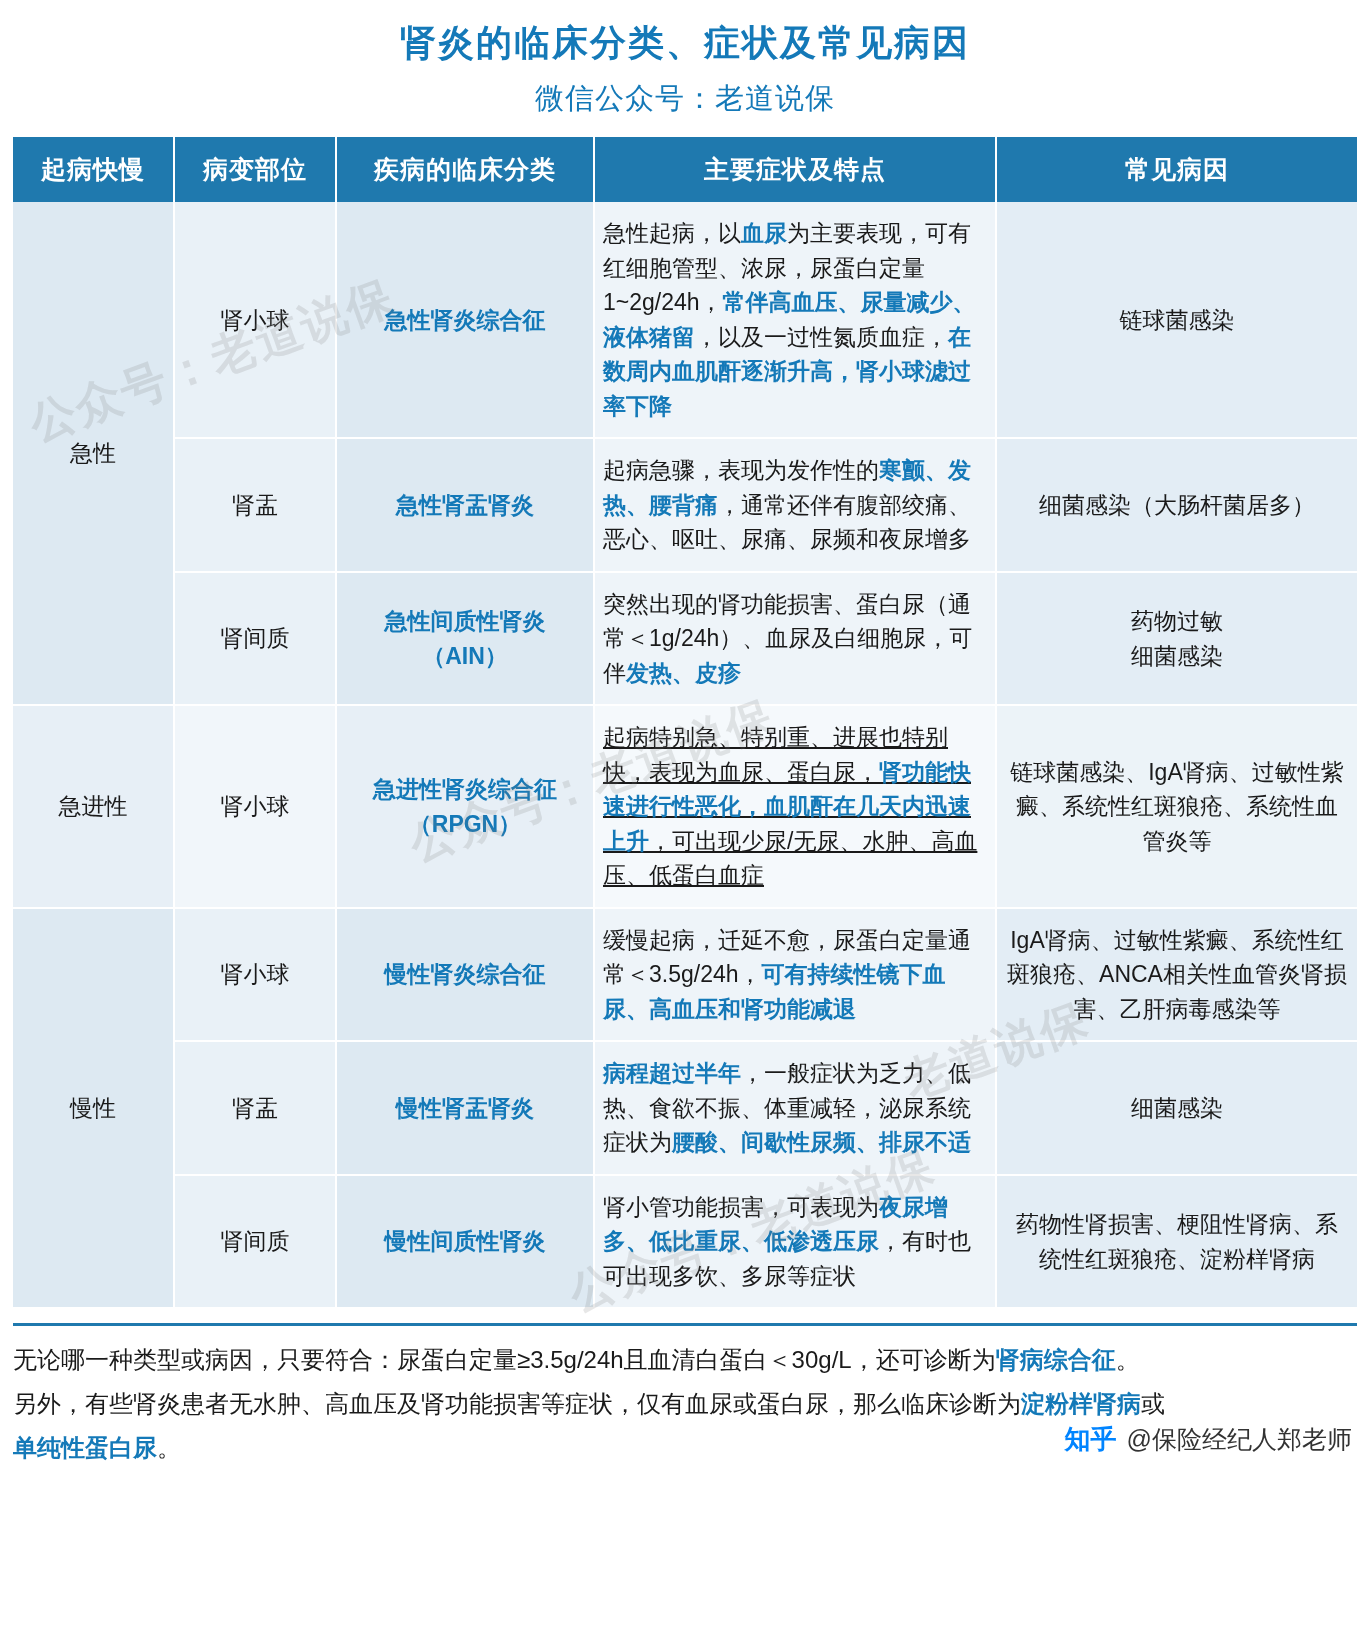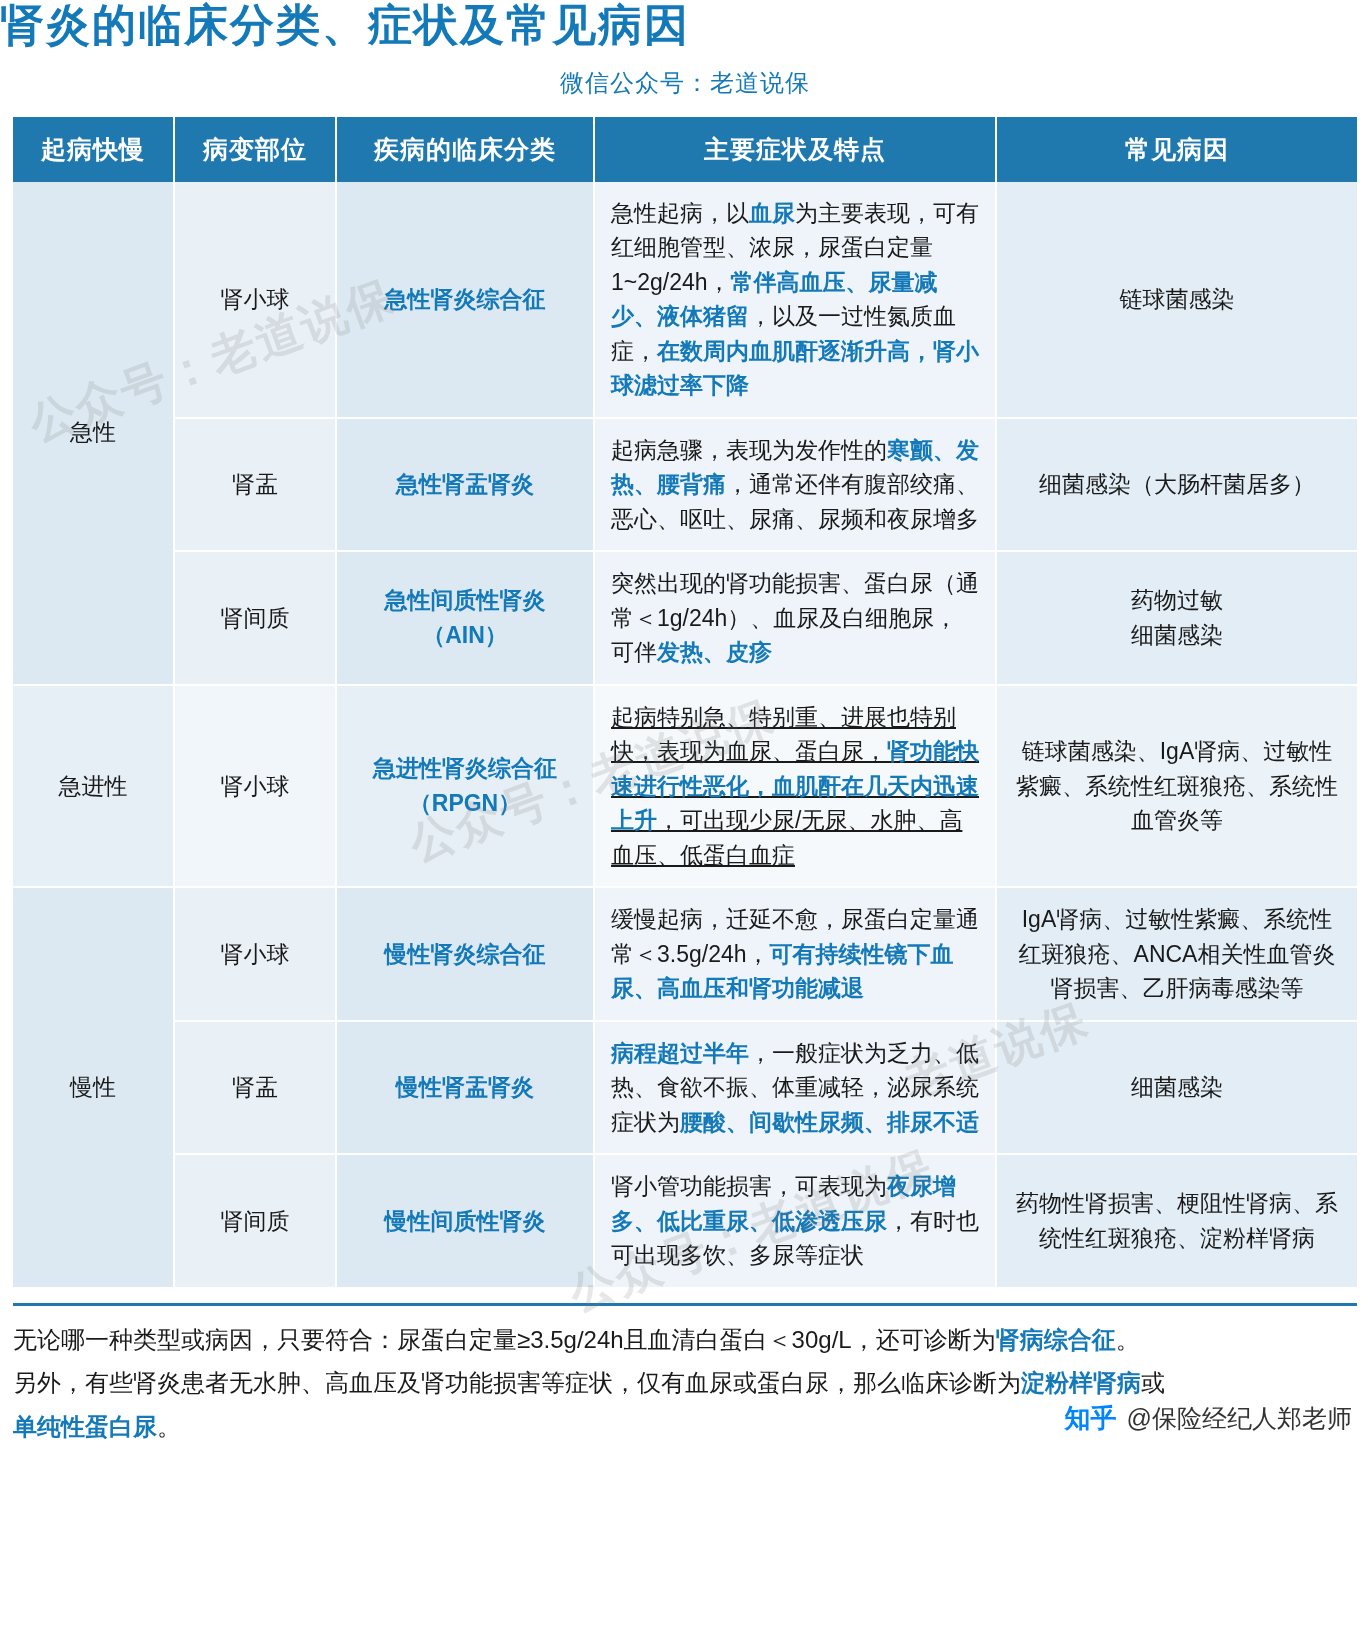--- a/index.html
+++ b/index.html
@@ -13,29 +13,31 @@
     font-family: "Liberation Sans", "DejaVu Sans", sans-serif;
     color: #1a1a1a;
     position: relative;
     overflow: hidden;
   }
   .page {
     width: 1370px;
     position: relative;
   }
   .title {
-    font-size: 44px;
+    text-align: center;
+    font-size: 36px;
     font-weight: bold;
     color: #1479b8;
     letter-spacing: 2px;
+    padding-top: 22px;
     line-height: 1.15;
   }
   .subtitle {
     text-align: center;
-    font-size: 24px;
+    font-size: 29px;
     color: #1479b8;
     padding-top: 16px;
     padding-bottom: 18px;
     letter-spacing: 1px;
   }
   table.main {
     border-collapse: collapse;
     width: 1344px;
     margin: 0 13px;
     table-layout: fixed;
@@ -47,21 +49,21 @@
     font-weight: bold;
     padding: 16px 4px;
     text-align: center;
     border-right: 2px solid #ffffff;
     letter-spacing: 1px;
   }
   table.main th:last-child { border-right: none; }
   table.main td {
     border-right: 2px solid #ffffff;
     border-bottom: 2px solid #ffffff;
-    padding: 14px 16px;
+    padding: 14px 8px;
     font-size: 23px;
     line-height: 1.5;
     vertical-align: middle;
   }
   table.main td:last-child { border-right: none; }
 
   .c-onset { background: #dde9f2; text-align: center; font-size: 25px; }
   .c-site { background: #e9f1f7; text-align: center; font-size: 24px; }
   .c-class { background: #dde9f2; text-align: center; color: #1479b8; font-weight: bold; font-size: 25px; }
   .c-sym { background: #eef4f9; text-align: left; }

